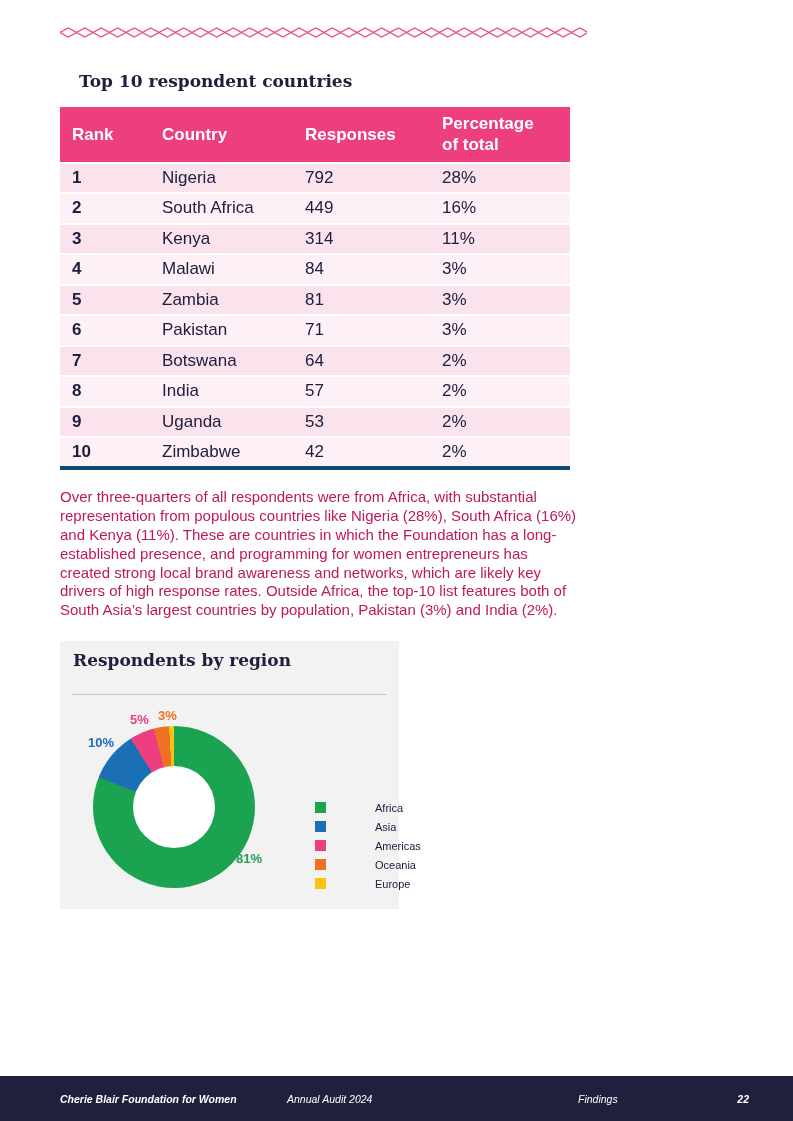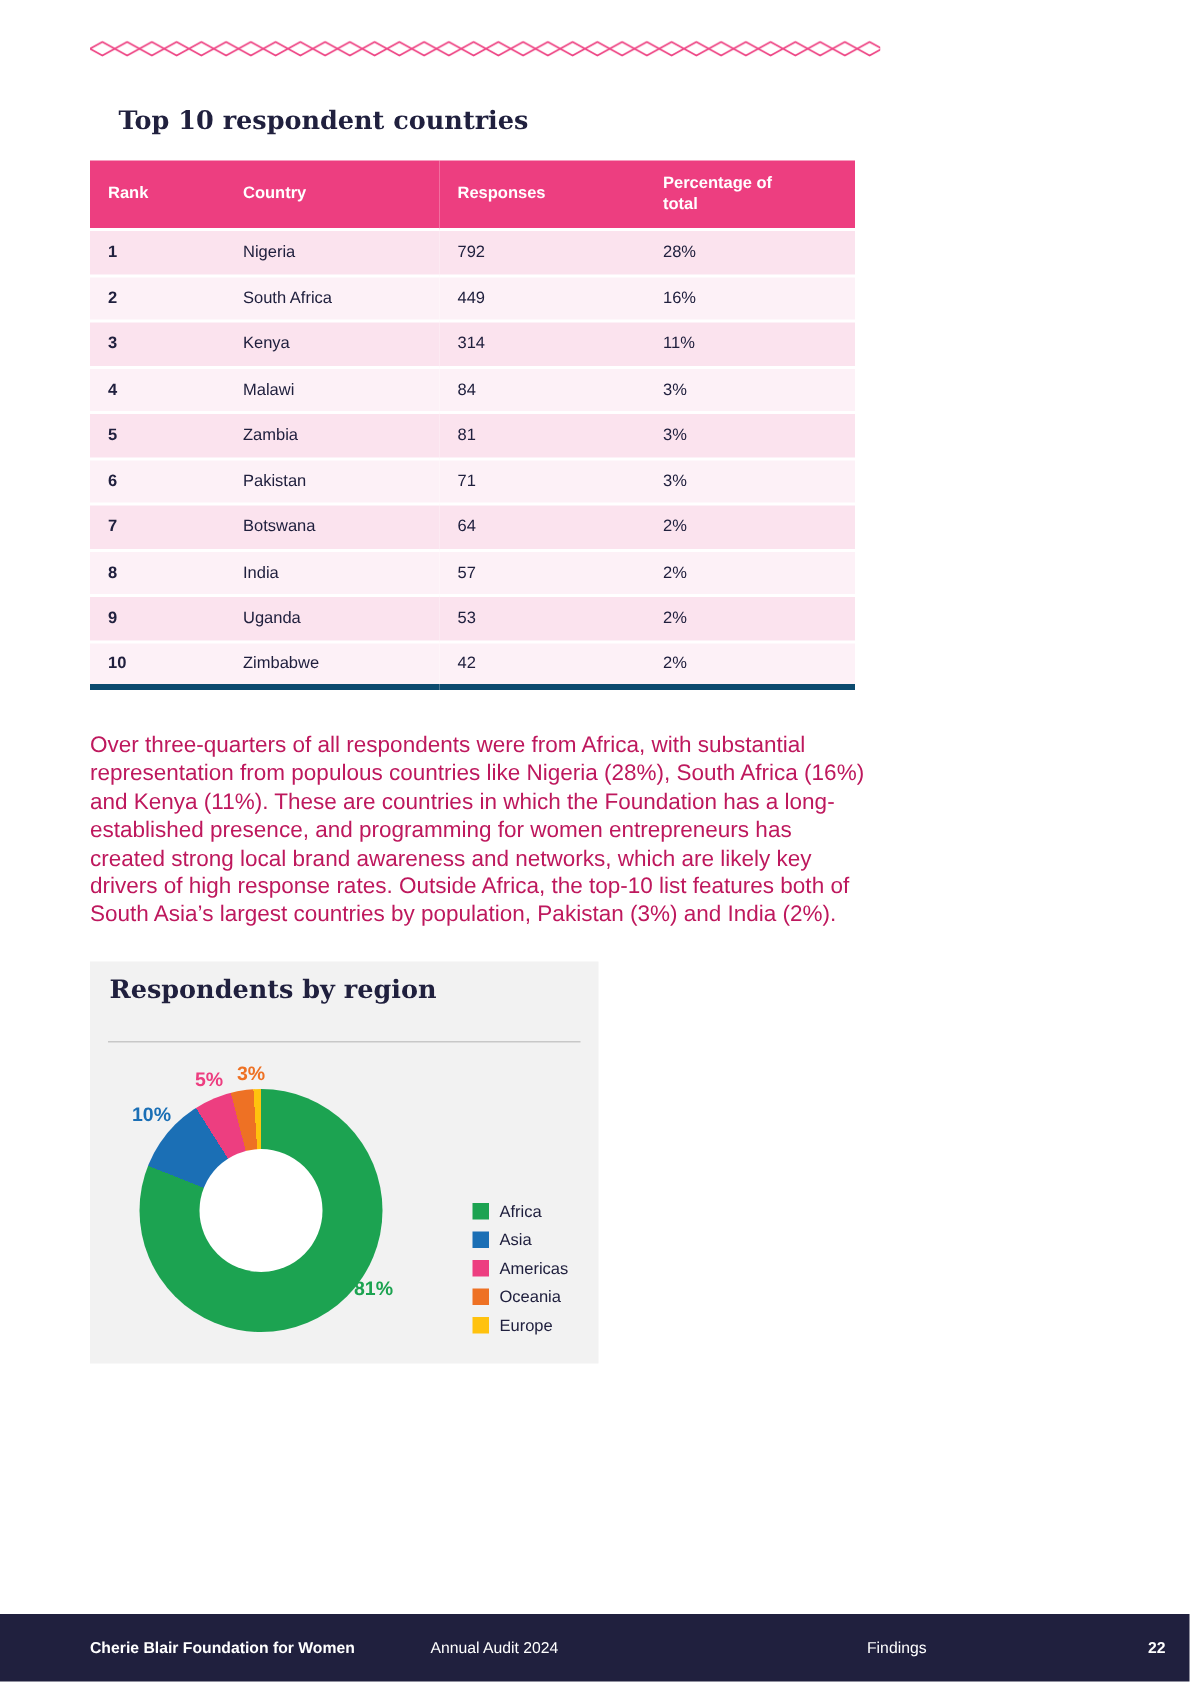--- a/index.html
+++ b/index.html
@@ -16,21 +16,21 @@
   .deco { position:absolute; left:60px; top:27px; }
 
   .heading {
     position:absolute; left:61px; top:71px;
     font-family:"DejaVu Serif", serif;
     font-weight:bold; font-size:17px; color:#20203E;margin-left:18px;
   }
 
   .tbl {
     position:absolute; left:60px; top:107px; width:510px;
-    border-collapse:collapse; font-size:11px; table-layout:fixed;
+    border-collapse:collapse; font-size:17px; table-layout:fixed;
   }
   .tbl th {
     background:#ED3E80; color:#ffffff; text-align:left;
     font-weight:bold; padding:6px 12px; height:46px;
     vertical-align:middle; line-height:1.25;
     border-bottom:2px solid #ffffff;
   }
   .tbl th .wrap { display:inline-block; width:84px; }
   .tbl td {
     padding:0 12px; height:30.5px; vertical-align:middle;
@@ -68,33 +68,33 @@
     position:absolute; left:40px; top:40px; width:82px; height:82px;
     background:#ffffff; border-radius:50%;
   }
   .pct { position:absolute; font-weight:bold; font-size:13px; }
   .pct-81 { left:176px; top:210px; }
   .pct-10 { left:28px;  top:94px;  }
   .pct-5  { left:70px;  top:71px;  }
   .pct-3  { left:98px;  top:67px;  }
 
   .legend { position:absolute; left:255px; top:157px; }
-  .legend-item { display:flex; align-items:center; height:19px; }
+  .legend-item { display:flex; align-items:center; height:19px;gap:42px; }
   .swatch { width:11px; height:11px; margin-right:7px; flex:0 0 auto; }
   .legend-item span.lbl { font-size:11px; color:#20203E; }
 
   .footer {
     position:absolute; left:0; bottom:0; width:793px; height:45px;
     background:#20203E; color:#ffffff; font-size:10.5px;
   }
-  .footer span { position:absolute; top:50%; transform:translateY(-50%); white-space:nowrap; }
+  .footer span { position:absolute; top:50%; transform:translateY(-50%); white-space:nowrap;font-style:italic; }
   .f-org     { left:60px; font-weight:bold; }
   .f-doc     { left:287px; }
   .f-section { left:578px;text-align:center; }
-  .f-page    { right:16px; font-weight:bold; }
+  .f-page    { right:44px; font-weight:bold; }
 </style>
 </head>
 <body>
 
 <div class="page">
 
   <svg class="deco" width="527" height="11">
     <defs>
       <pattern id="chain" width="16.5" height="11" patternUnits="userSpaceOnUse">
         <path d="M0 5.5 L8.25 1 L16.5 5.5 L8.25 10 Z" fill="none" stroke="#ED3E80" stroke-width="1.1"></path>

